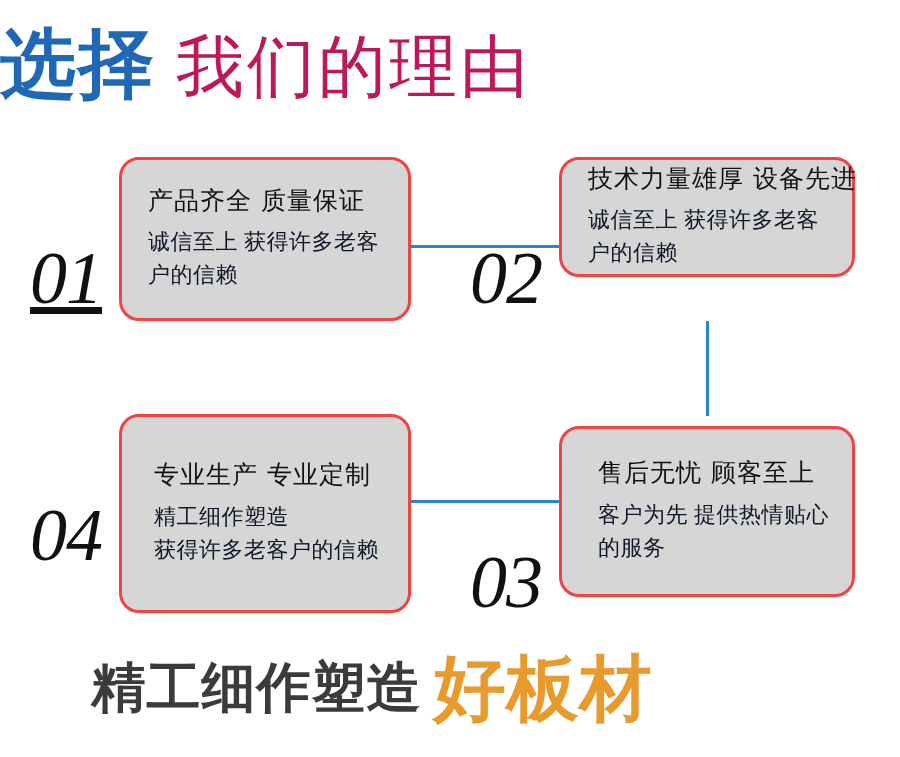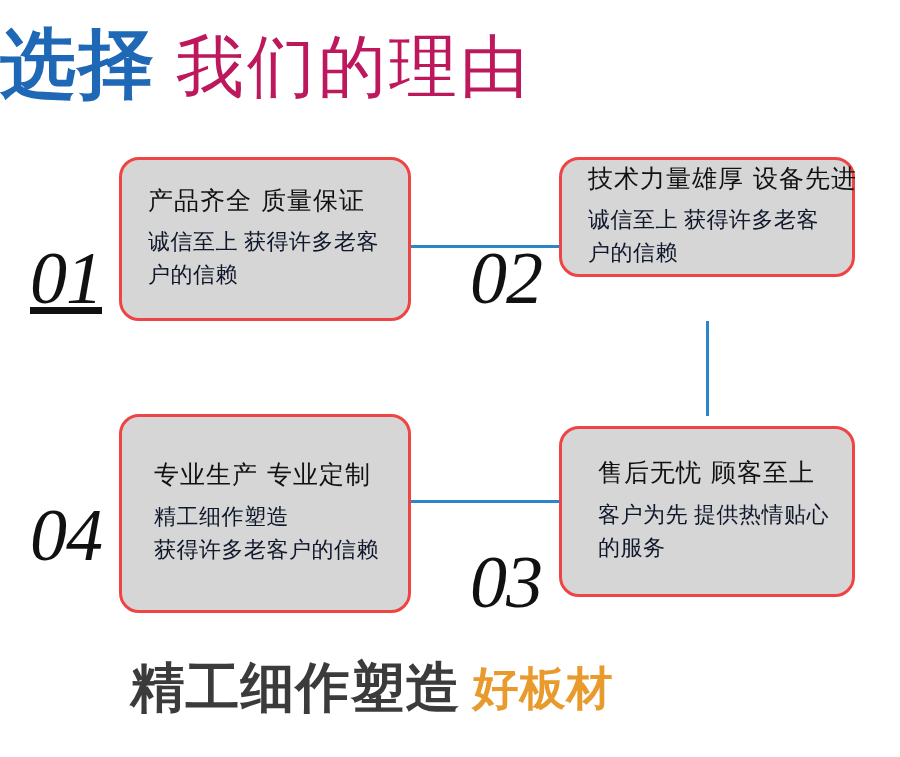--- a/index.html
+++ b/index.html
@@ -127,21 +127,21 @@
   }
   .footer-dark {
     font-size: 54px;
     font-weight: bold;
     color: #3b3b3b;
     letter-spacing: 1px;
     line-height: 1;
     font-family: "DejaVu Sans", "Liberation Sans", sans-serif;
   }
   .footer-accent {
-    font-size: 46px;
+    font-size: 72px;
     font-weight: bold;
     color: #e89a2c;
     letter-spacing: 1px;
     line-height: 1;
     font-family: "DejaVu Sans", "Liberation Sans", sans-serif;
     margin-left: 12px;
   }
 </style>
 </head>
 <body>

